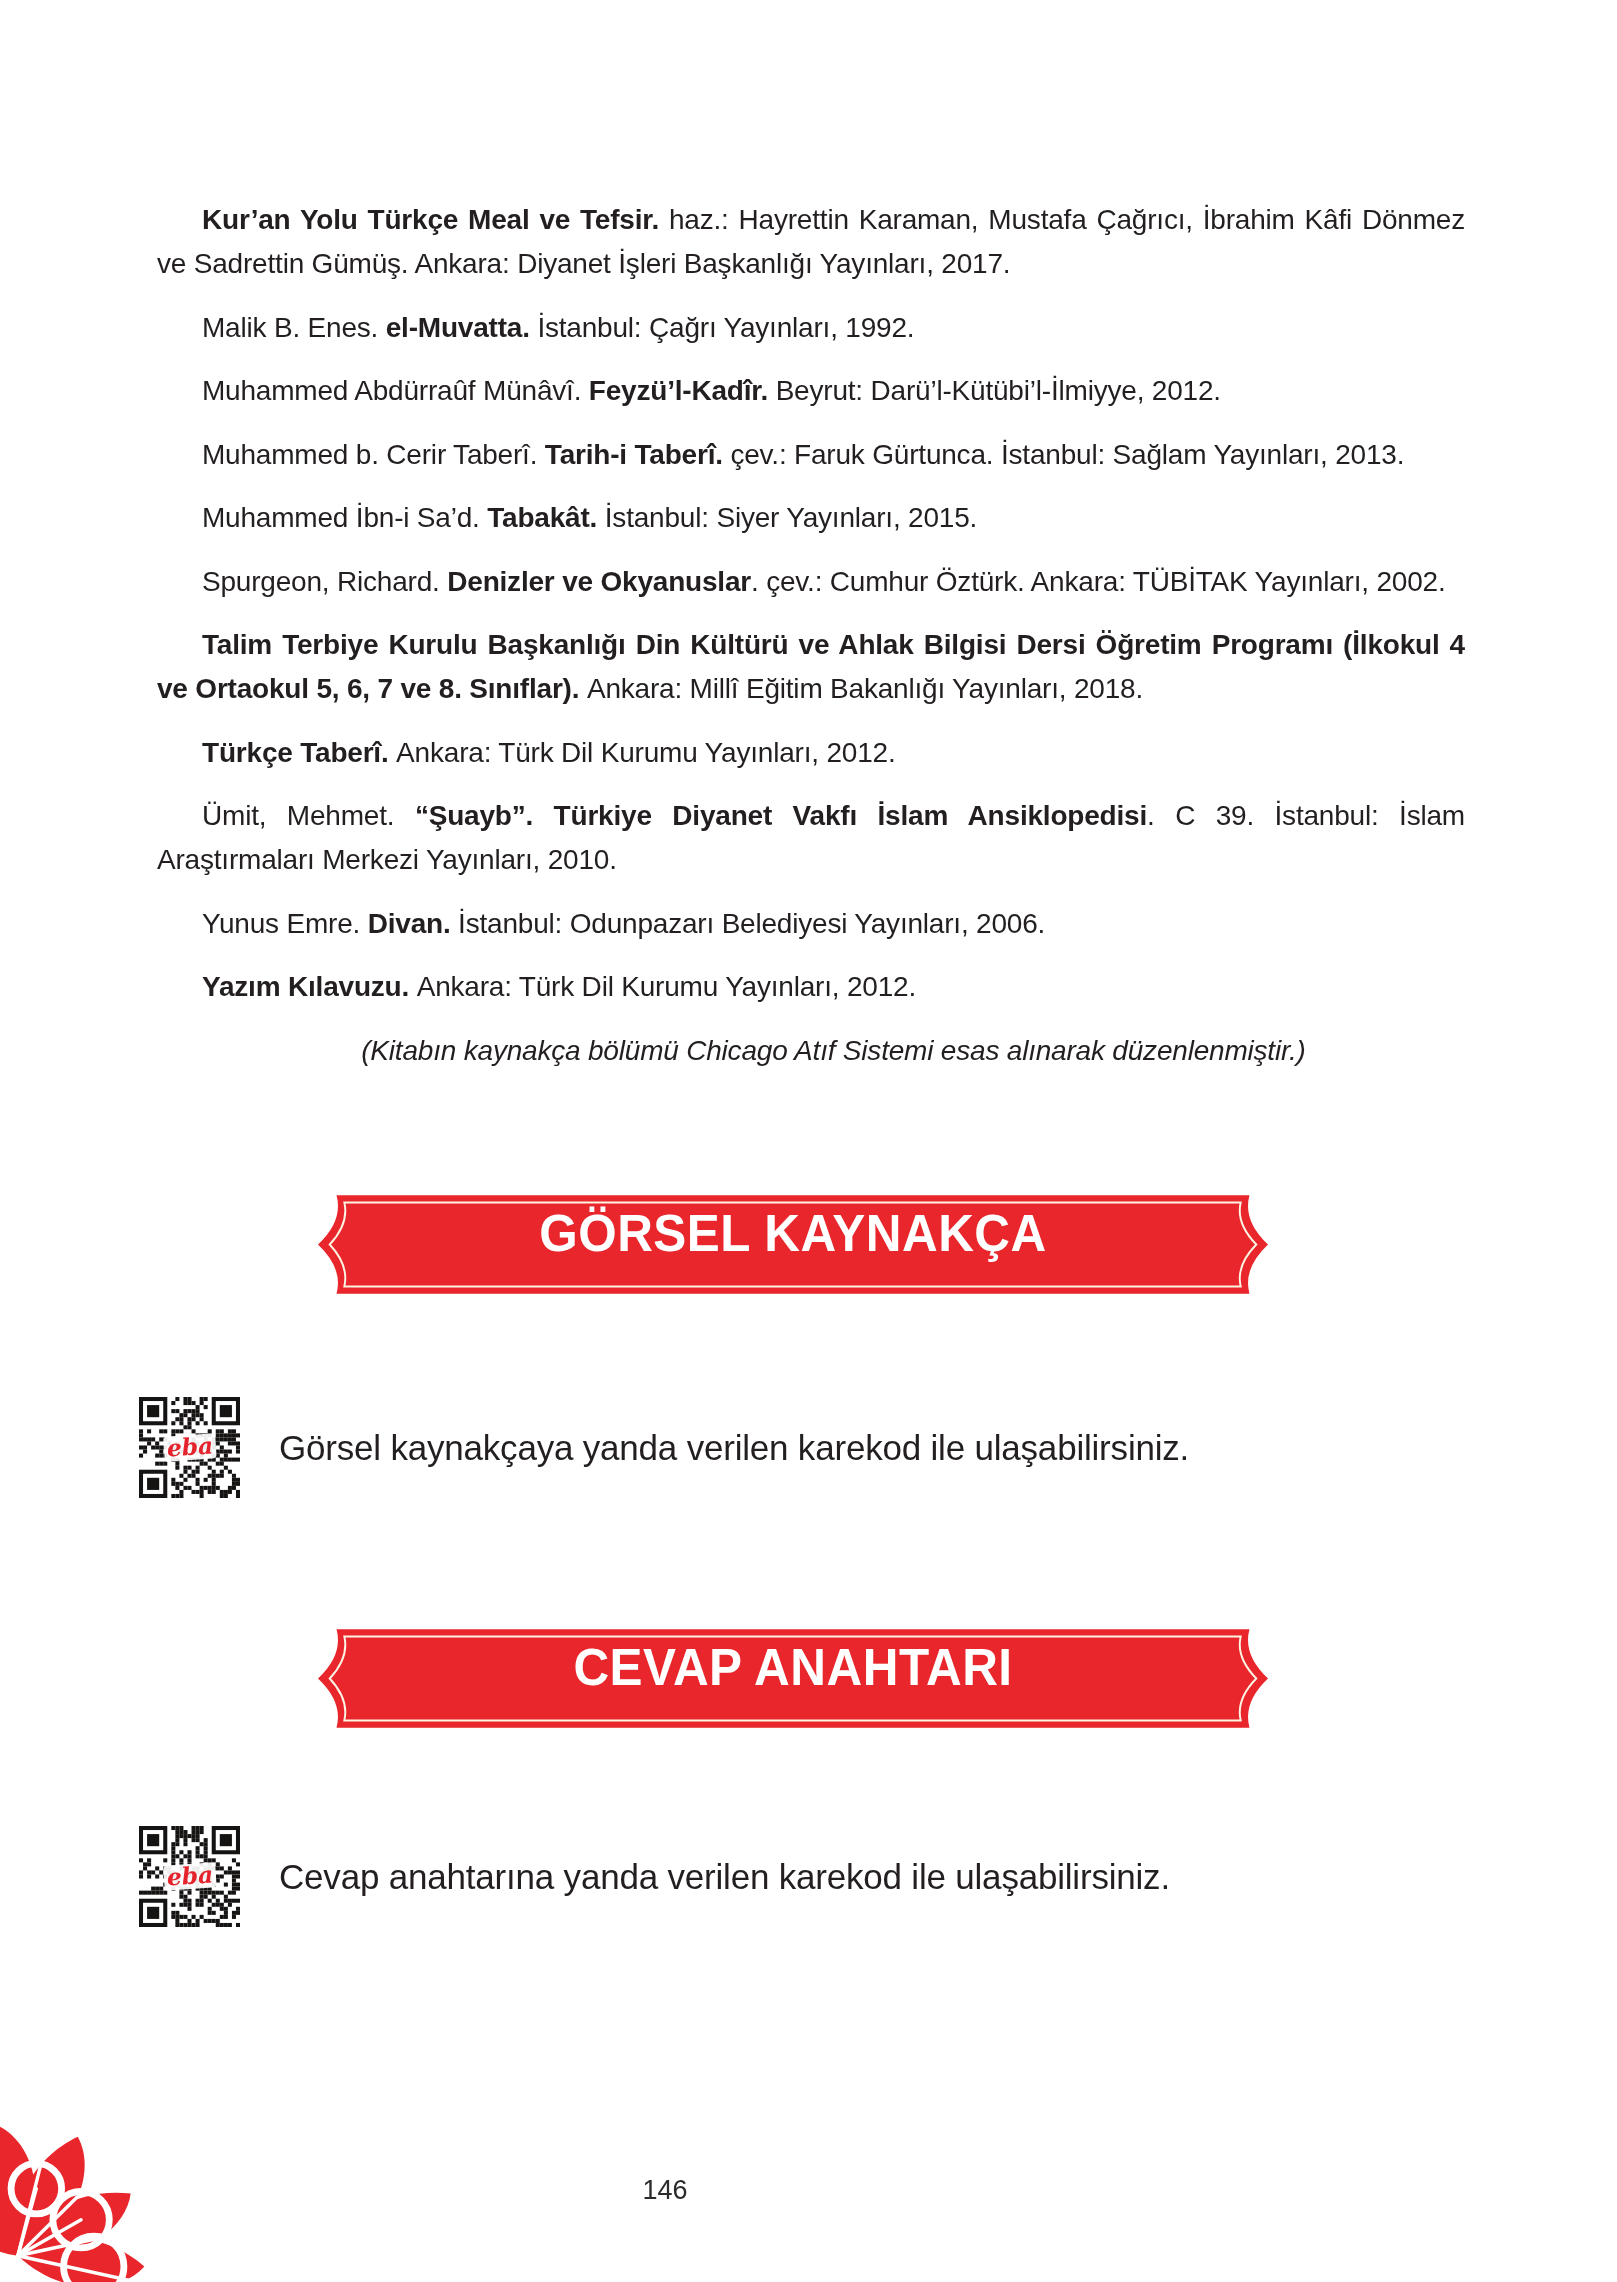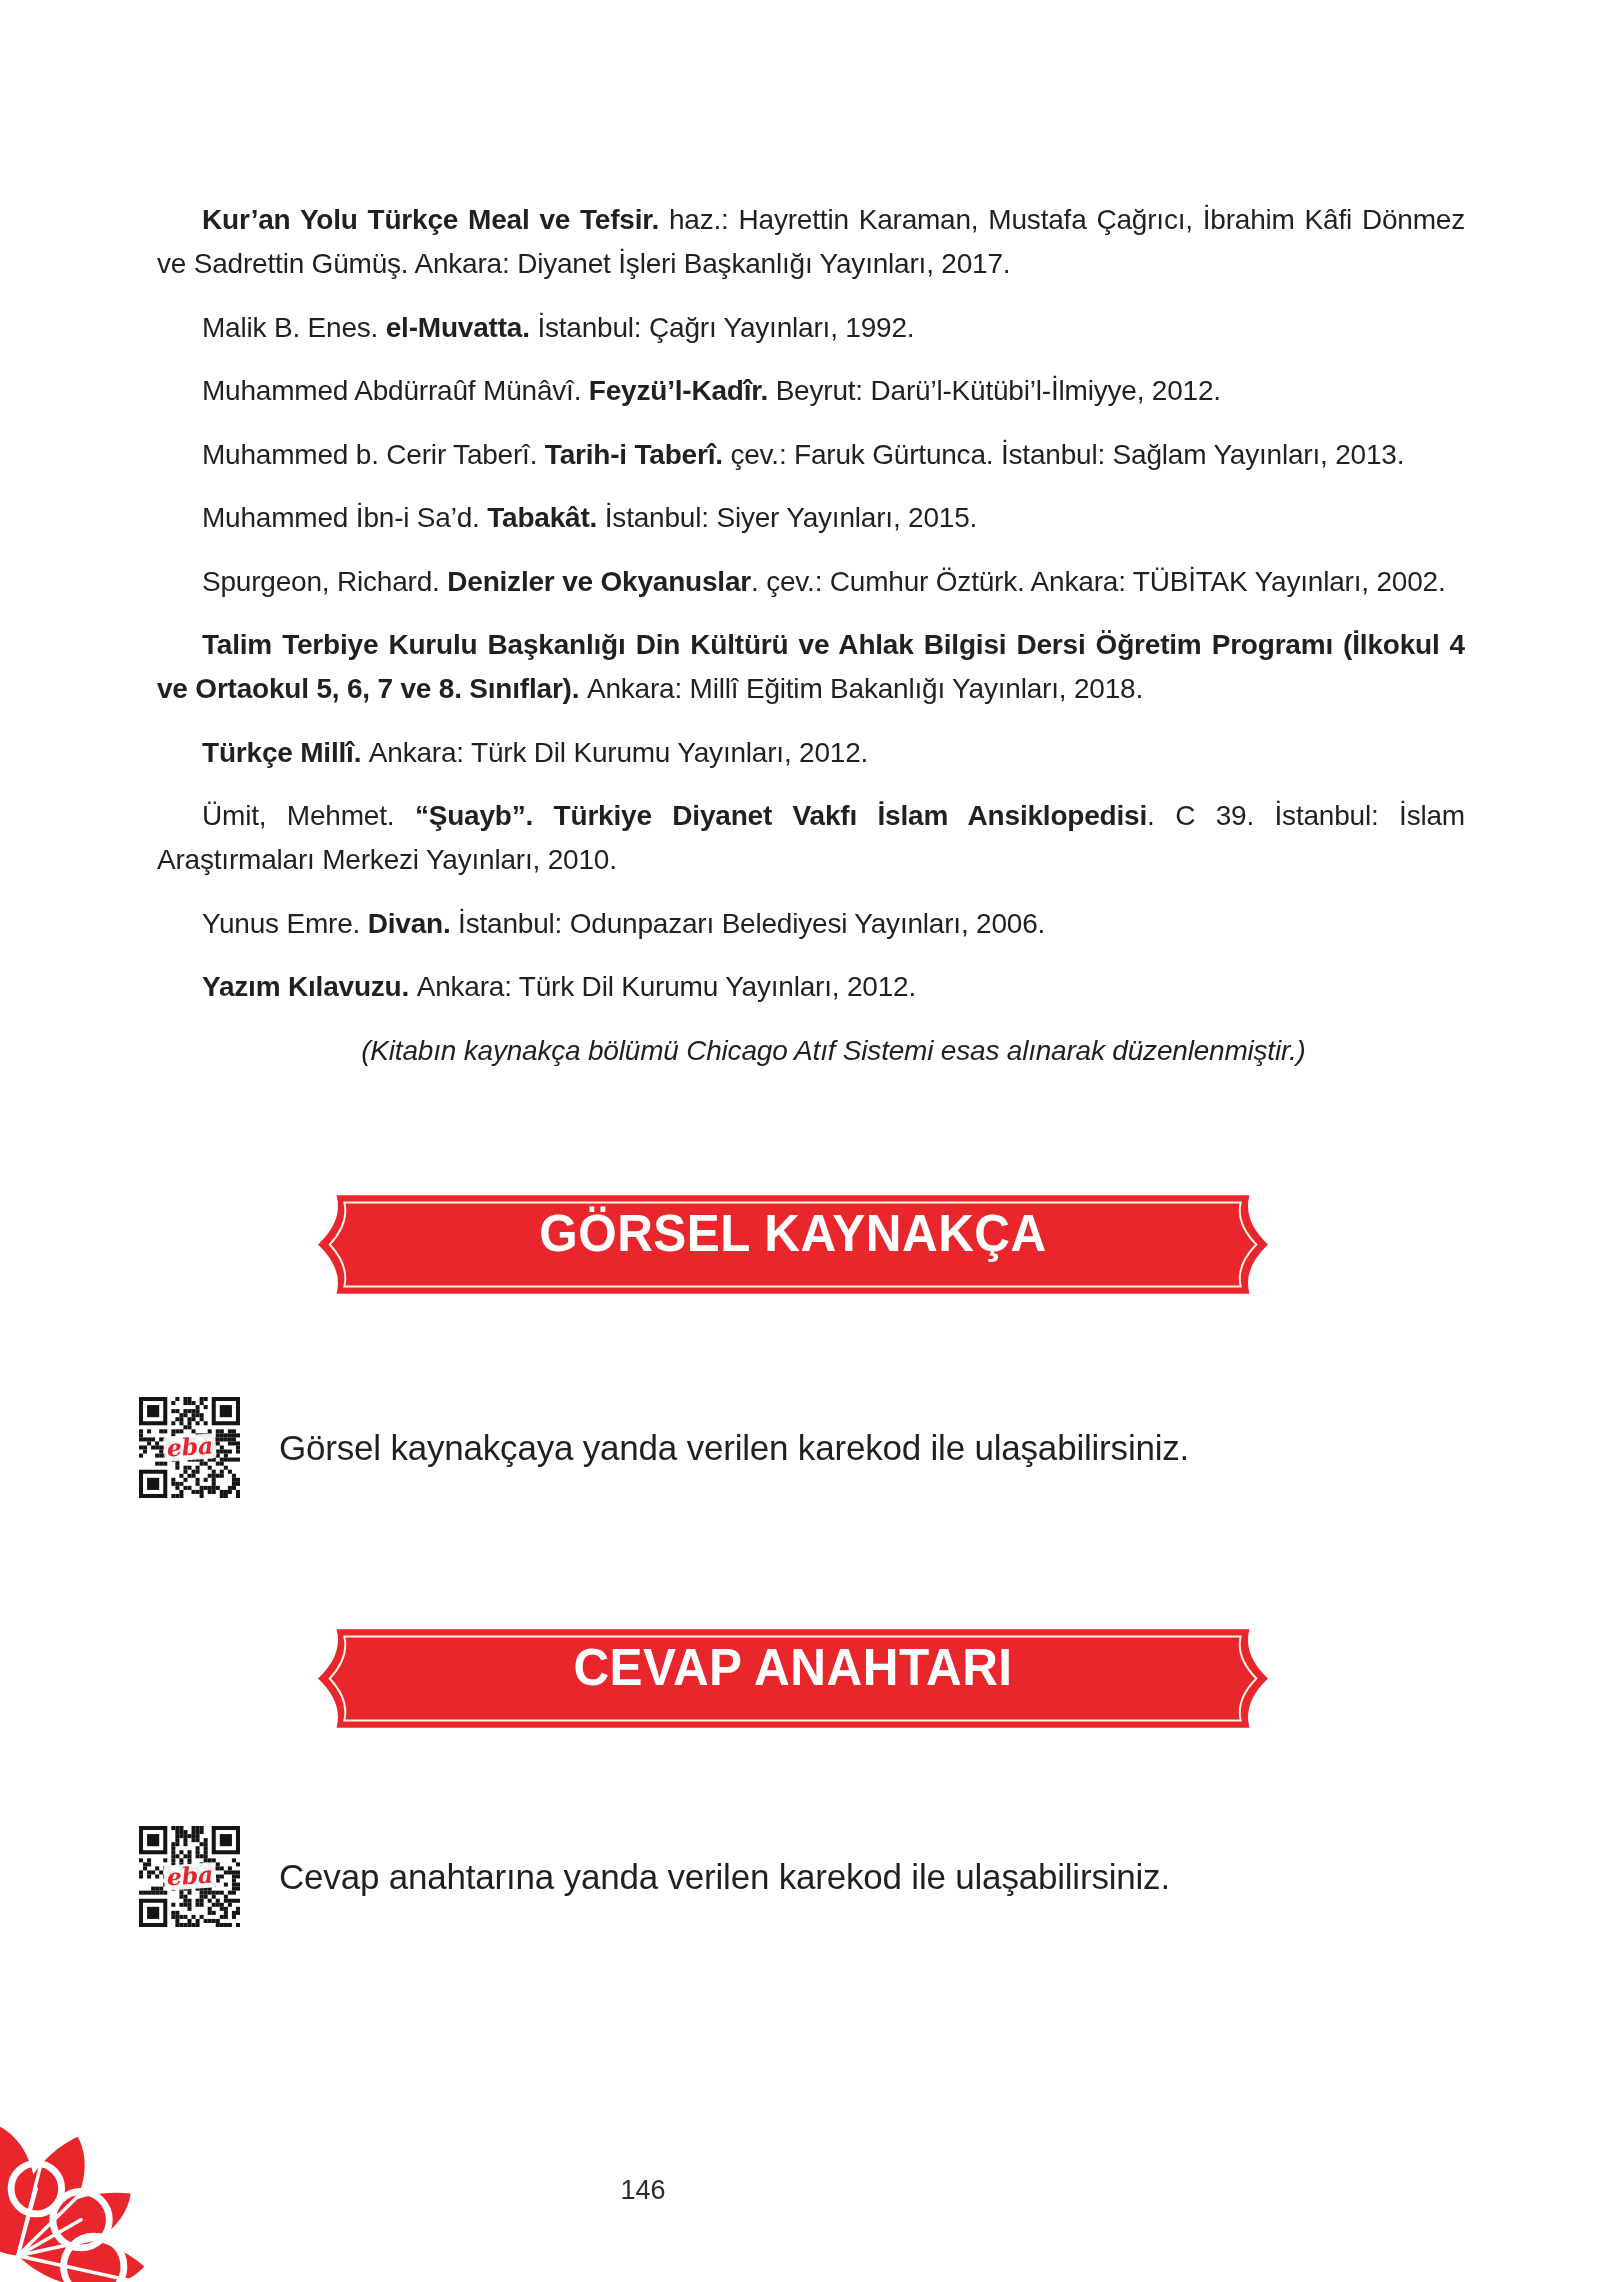--- a/index.html
+++ b/index.html
@@ -59,40 +59,40 @@
     font-family:"DejaVu Serif", serif;
     font-style:italic;font-weight:bold;
     font-size:23.4px;color:#e4232c;line-height:25px;
   }
   .qr-caption{
     margin-left:39px;font-size:35px;letter-spacing:-0.2px;white-space:nowrap;
   }
   
   .page-number{
     position:absolute;left:0;top:2175px;width:1286px;
-    text-align:center;font-size:27px;color:#2b2b2b;
+    text-align:center;font-size:27px;color:#2b2b2b;padding-left:22px;
   }
   .flower{
     position:absolute;left:0;top:2103px;width:312px;height:179px;
   }
 </style>
 </head>
 <body>
 
 <div class="page">
 
   <div class="bib">
       <p><span class="b">Kur’an Yolu Türkçe Meal ve Tefsir. </span><span>haz.: Hayrettin Karaman, Mustafa Çağrıcı, İbrahim Kâfi Dönmez ve Sadrettin Gümüş. Ankara: Diyanet İşleri Başkanlığı Yayınları, 2017.</span></p>
       <p><span>Malik B. Enes. </span><span class="b">el-Muvatta. </span><span>İstanbul: Çağrı Yayınları, 1992.</span></p>
       <p><span>Muhammed Abdürraûf Münâvî. </span><span class="b">Feyzü’l-Kadîr. </span><span>Beyrut: Darü’l-Kütübi’l-İlmiyye, 2012.</span></p>
       <p><span>Muhammed b. Cerir Taberî. </span><span class="b">Tarih-i Taberî. </span><span>çev.: Faruk Gürtunca. İstanbul: Sağlam Yayınları, 2013.</span></p>
       <p><span>Muhammed İbn-i Sa’d. </span><span class="b">Tabakât. </span><span>İstanbul: Siyer Yayınları, 2015.</span></p>
       <p><span>Spurgeon, Richard. </span><span class="b">Denizler ve Okyanuslar</span><span>. çev.: Cumhur Öztürk. Ankara: TÜBİTAK Yayınları, 2002.</span></p>
       <p><span class="b">Talim Terbiye Kurulu Başkanlığı Din Kültürü ve Ahlak Bilgisi Dersi Öğretim Programı (İlkokul 4 ve Ortaokul 5, 6, 7 ve 8. Sınıflar). </span><span>Ankara: Millî Eğitim Bakanlığı Yayınları, 2018.</span></p>
-      <p><span class="b">Türkçe Millî. </span><span>Ankara: Türk Dil Kurumu Yayınları, 2012.</span></p>
+      <p><span class="b">Türkçe Taberî. </span><span>Ankara: Türk Dil Kurumu Yayınları, 2012.</span></p>
       <p><span>Ümit, Mehmet. </span><span class="b">“Şuayb”. Türkiye Diyanet Vakfı İslam Ansiklopedisi</span><span>. C 39. İstanbul: İslam Araştırmaları Merkezi Yayınları, 2010.</span></p>
       <p><span>Yunus Emre. </span><span class="b">Divan. </span><span>İstanbul: Odunpazarı Belediyesi Yayınları, 2006.</span></p>
       <p><span class="b">Yazım Kılavuzu. </span><span>Ankara: Türk Dil Kurumu Yayınları, 2012.</span></p>
       <p><span class="i">(Kitabın kaynakça bölümü Chicago Atıf Sistemi esas alınarak düzenlenmiştir.)</span></p>
     </div>
 
   <div class="banner" id="banner-gorsel">
     <svg width="950" height="99" viewBox="0 0 974 101">
       <path d="M19,0 L955,0 Q948,26 974,50.5 Q948,75 955,101 L19,101 Q26,75 0,50.5 Q26,26 19,0 Z" fill="#e8262b"></path>
       <path d="M27,7.5 L946,7.5 Q941,29 962,50.5 Q941,72 946,93.5 L27,93.5 Q32,72 12,50.5 Q32,29 27,7.5 Z" fill="none" stroke="#fdf4e4" stroke-width="2"></path>

